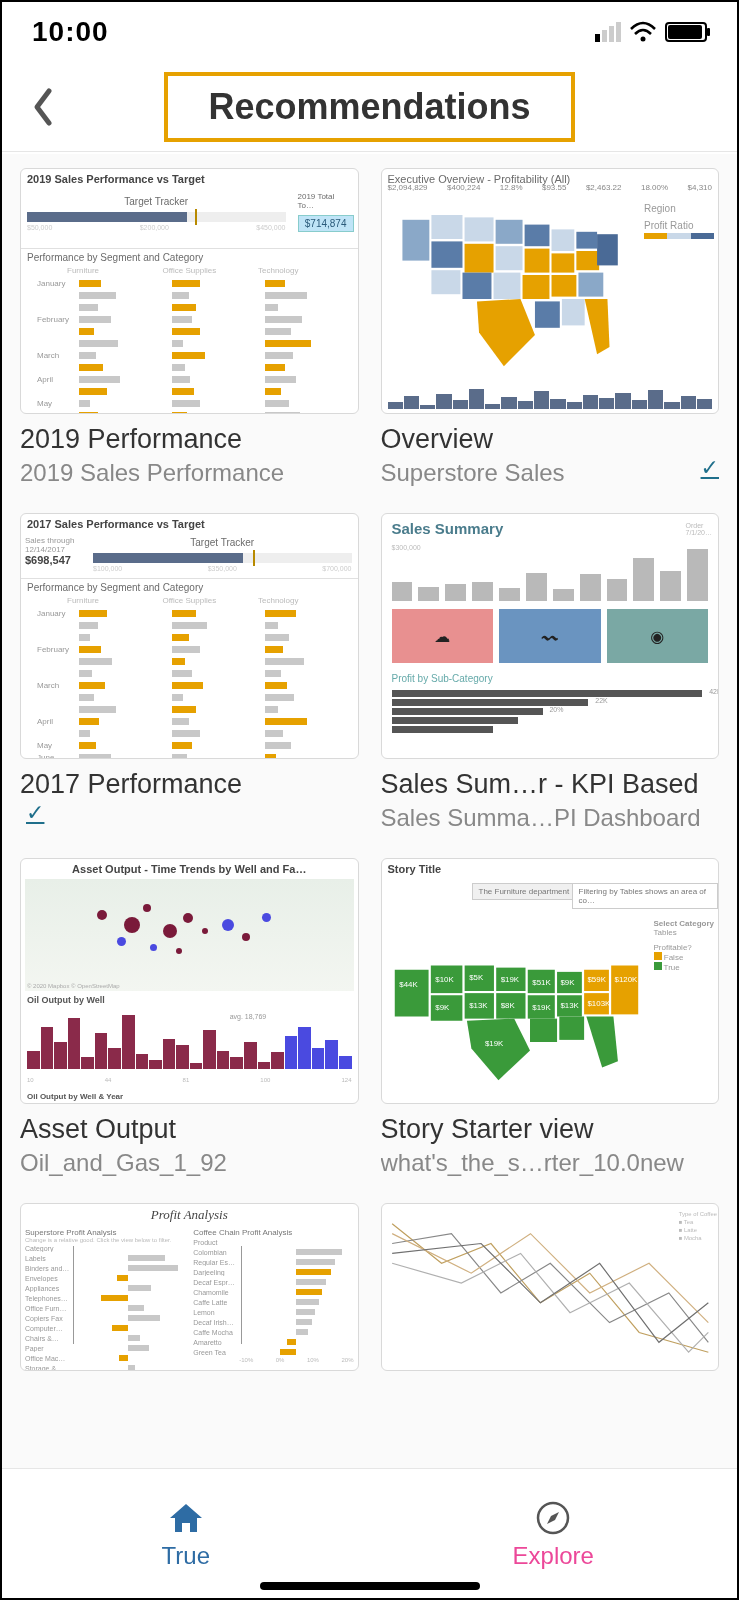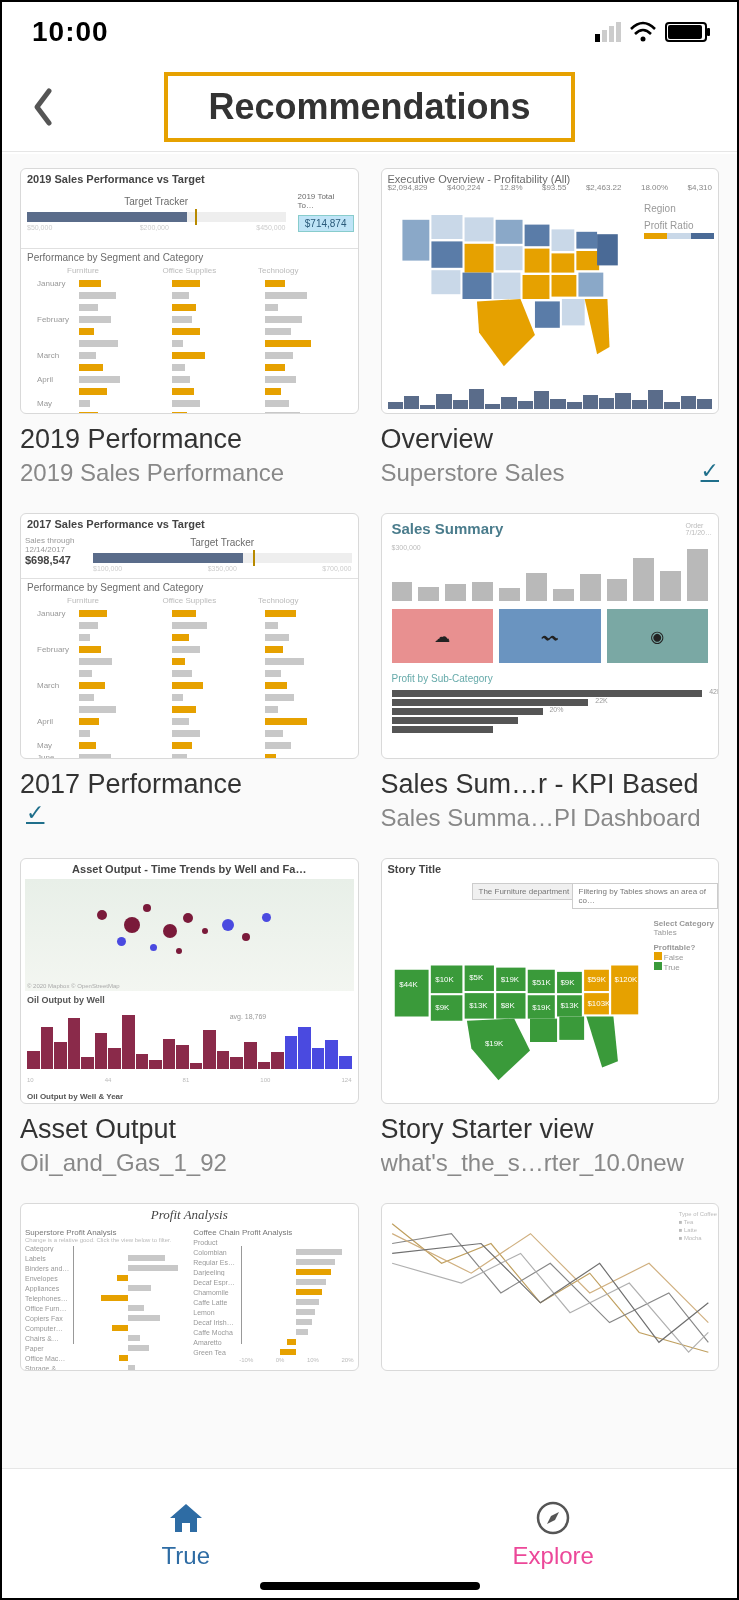--- a/index.html
+++ b/index.html
@@ -26,21 +26,21 @@
   .title-inner { border:4px solid #e6a100; padding:10px 40px; }
   .page-title { font-size:36px; font-weight:600; color:#333; }
 
   
   .scroll { position:absolute; top:152px; bottom:130px; left:0; right:0; overflow:hidden; background:#fafafa; padding:14px 18px; }
   .grid { display:grid; grid-template-columns:1fr 1fr; gap:26px 22px; }
   .card { cursor:pointer; }
   .thumb { width:100%; height:246px; background:#fff; border:1px solid #d9d9d9; border-radius:6px; overflow:hidden; position:relative; }
   .card.short .thumb { height:168px; }
   .card-title { font-size:27px; color:#333; margin-top:10px; white-space:nowrap; overflow:hidden; text-overflow:ellipsis; }
-  .card-sub-row { display:flex; align-items:center; justify-content:space-between; }
+  .card-sub-row { display:flex; align-items:flex-start; justify-content:space-between; }
   .card-sub { font-size:24px; color:#888; margin-top:4px; white-space:nowrap; overflow:hidden; text-overflow:ellipsis; flex:1; }
   .check { color:#1f6f8b; font-size:22px; margin-left:6px; text-decoration:underline; }
 
   
   .tt { font-size:11px; color:#6b6b6b; padding:4px 6px; white-space:nowrap; }
   .ttbold { font-weight:600; color:#444; }
   .sect { font-size:10px; color:#6b6b6b; padding:3px 6px; }
   .hr { height:1px; background:#e0e0e0; }
   .prog { position:relative; height:10px; background:#eee; margin:2px 6px; }
   .prog .bar { position:absolute; left:0; top:0; bottom:0; background:#5a6c8a; }
@@ -715,21 +715,21 @@
       </div>
 
       <div class="card">
         <div class="thumb">
           <div class="tt ttbold">Story Title</div>
           <div class="pill" style="left:90px">The Furniture department is the las…</div>
           <div class="pill" style="left:190px;background:#fff">Filtering by Tables shows an area of co…</div>
           <div class="st-leg">
             <div style="font-weight:600">Select Category</div>
             <div>Tables</div>
-            <div style="margin-top:6px;font-weight:700">Profitable?</div>
+            <div style="margin-top:6px;font-weight:400">Profitable?</div>
             <div><span style="display:inline-block;width:8px;height:8px;background:#e6a100"></span> <span>False</span></div>
             <div><span style="display:inline-block;width:8px;height:8px;background:#3a9a3a"></span> <span>True</span></div>
           </div>
           <div class="st-map">
             <svg viewBox="0 0 240 160" preserveAspectRatio="none" style="width:100%;height:100%">
               <g font-size="7" fill="#fff" font-family="sans-serif">
               <rect x="6" y="44" width="30" height="44" fill="#3a9a3a"></rect>
                   <text x="10" y="60">$44K</text>
               <rect x="38" y="40" width="28" height="26" fill="#3a9a3a"></rect>
                   <text x="42" y="56">$10K</text>

